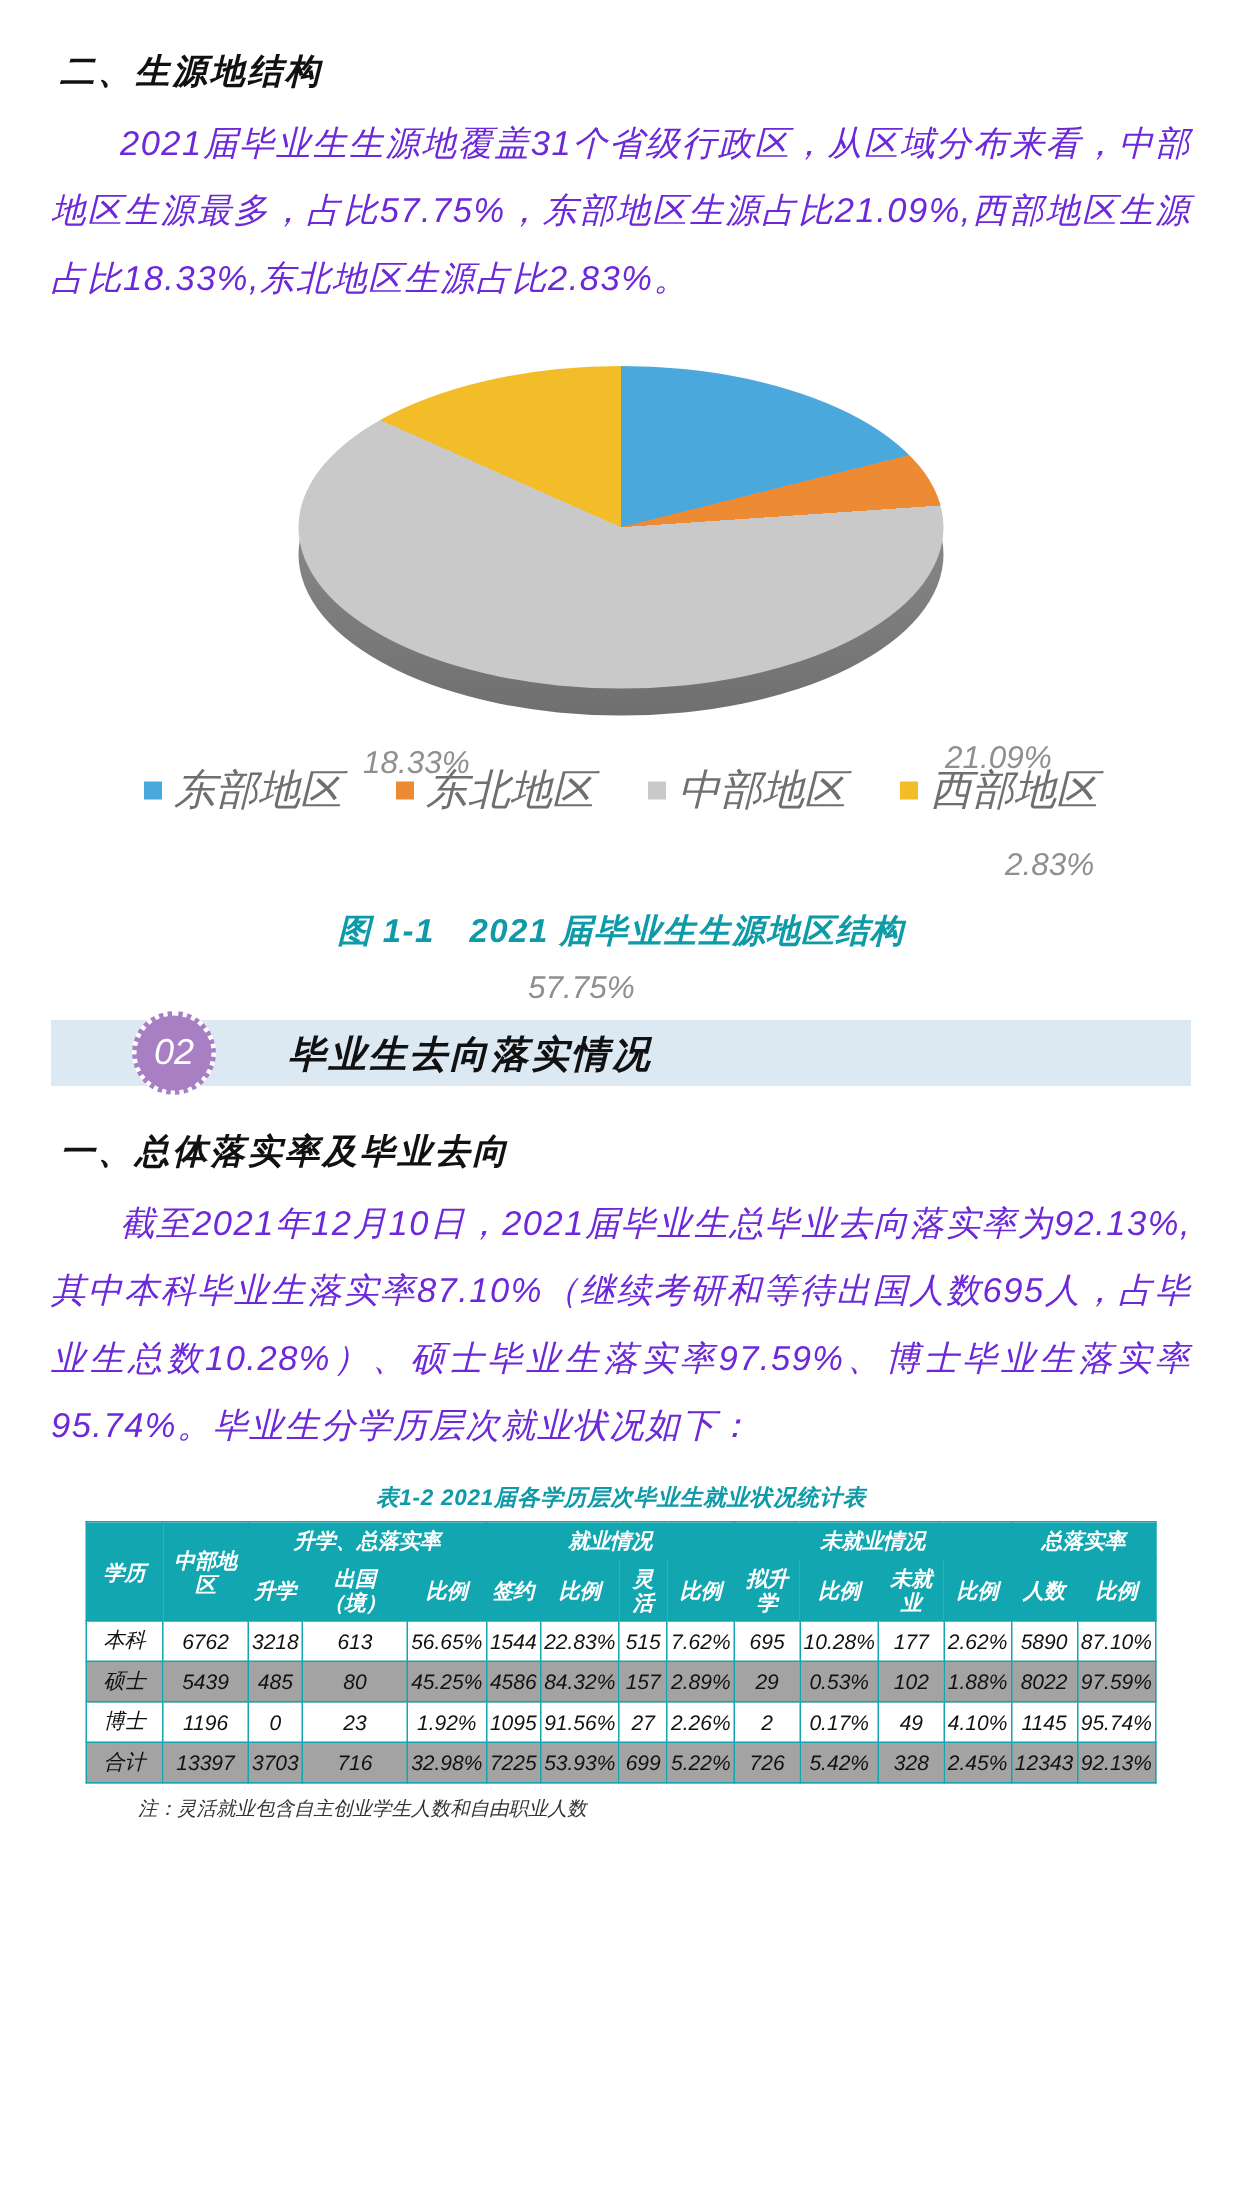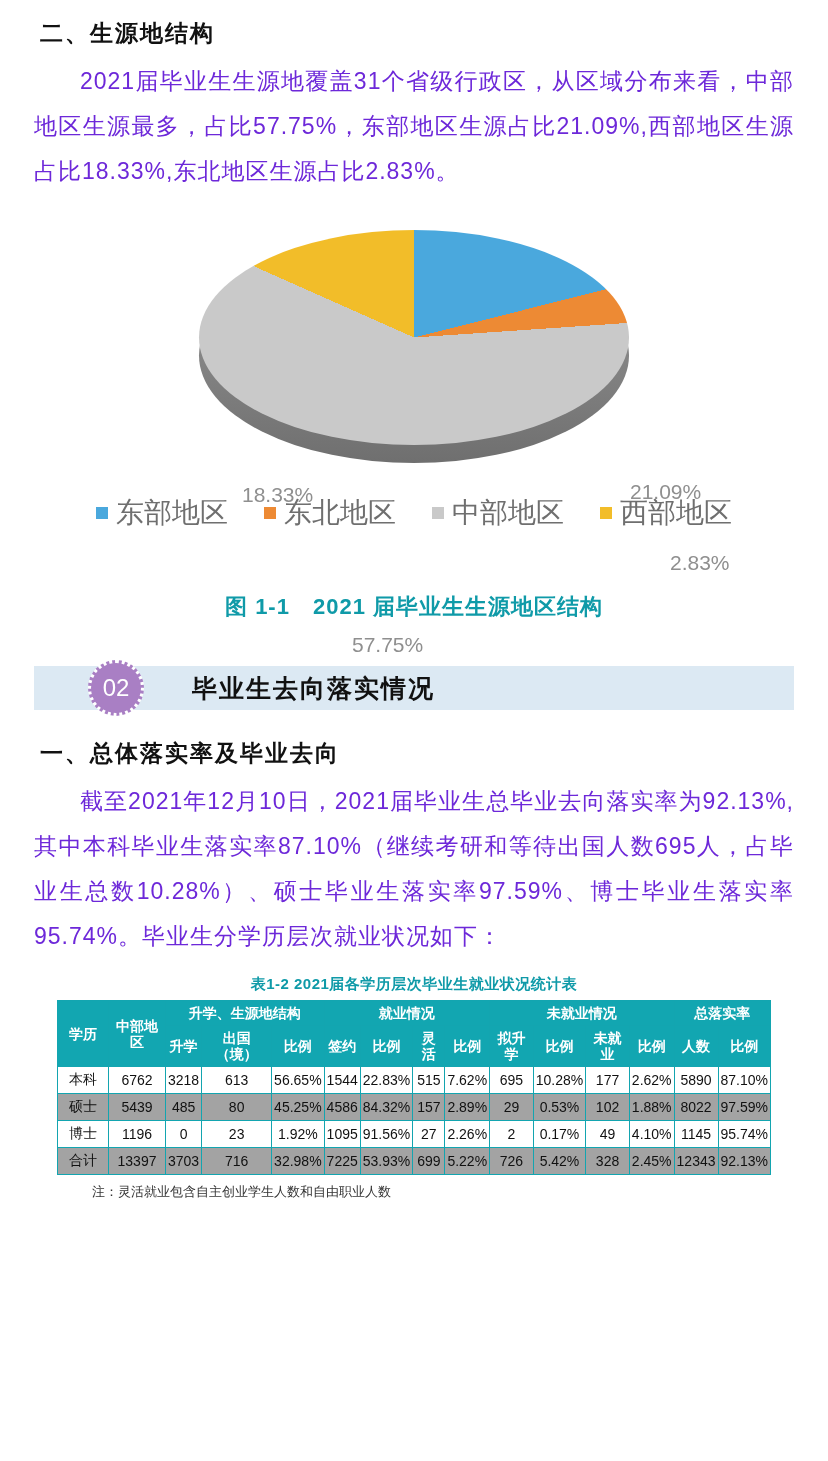--- a/index.html
+++ b/index.html
@@ -9,22 +9,23 @@
   }
   body {
     width: 828px;
     height: 1461px;
     font-family: "Liberation Sans", sans-serif;
     color: #1a1a1a;
     position: relative;
     overflow: hidden;
   }
   .page {
-    padding: 10px 34px 0 34px;
+    padding: 24px 34px 0 34px;
     box-sizing: border-box;
+    font-style: italic;
   }
   .section-heading {
     font-size: 23px;
     font-weight: bold;
     letter-spacing: 2px;
     color: #111;
     margin: 8px 0 10px 6px;
   }
   .body-par {
     font-size: 23px;
@@ -234,21 +235,21 @@
 
   <p class="body-par indent">截至2021年12月10日，2021届毕业生总毕业去向落实率为92.13%,其中本科毕业生落实率87.10%（继续考研和等待出国人数695人，占毕业生总数10.28%）、硕士毕业生落实率97.59%、博士毕业生落实率 95.74%。毕业生分学历层次就业状况如下：</p>
 
   <div class="table-caption">表1-2  2021届各学历层次毕业生就业状况统计表</div>
 
   <table class="stat">
     <thead>
       <tr>
         <th rowspan="2" style="width:46px">学历</th>
         <th rowspan="2" style="width:52px">中部地区</th>
-        <th colspan="3">升学、生源地结构</th>
+        <th colspan="3">升学、总落实率</th>
         <th colspan="4">就业情况</th>
         <th colspan="4">未就业情况</th>
         <th colspan="2">总落实率</th>
       </tr>
       <tr>
         <th>升学</th>
         <th>出国（境）</th>
         <th>比例</th>
         <th>签约</th>
         <th>比例</th>

